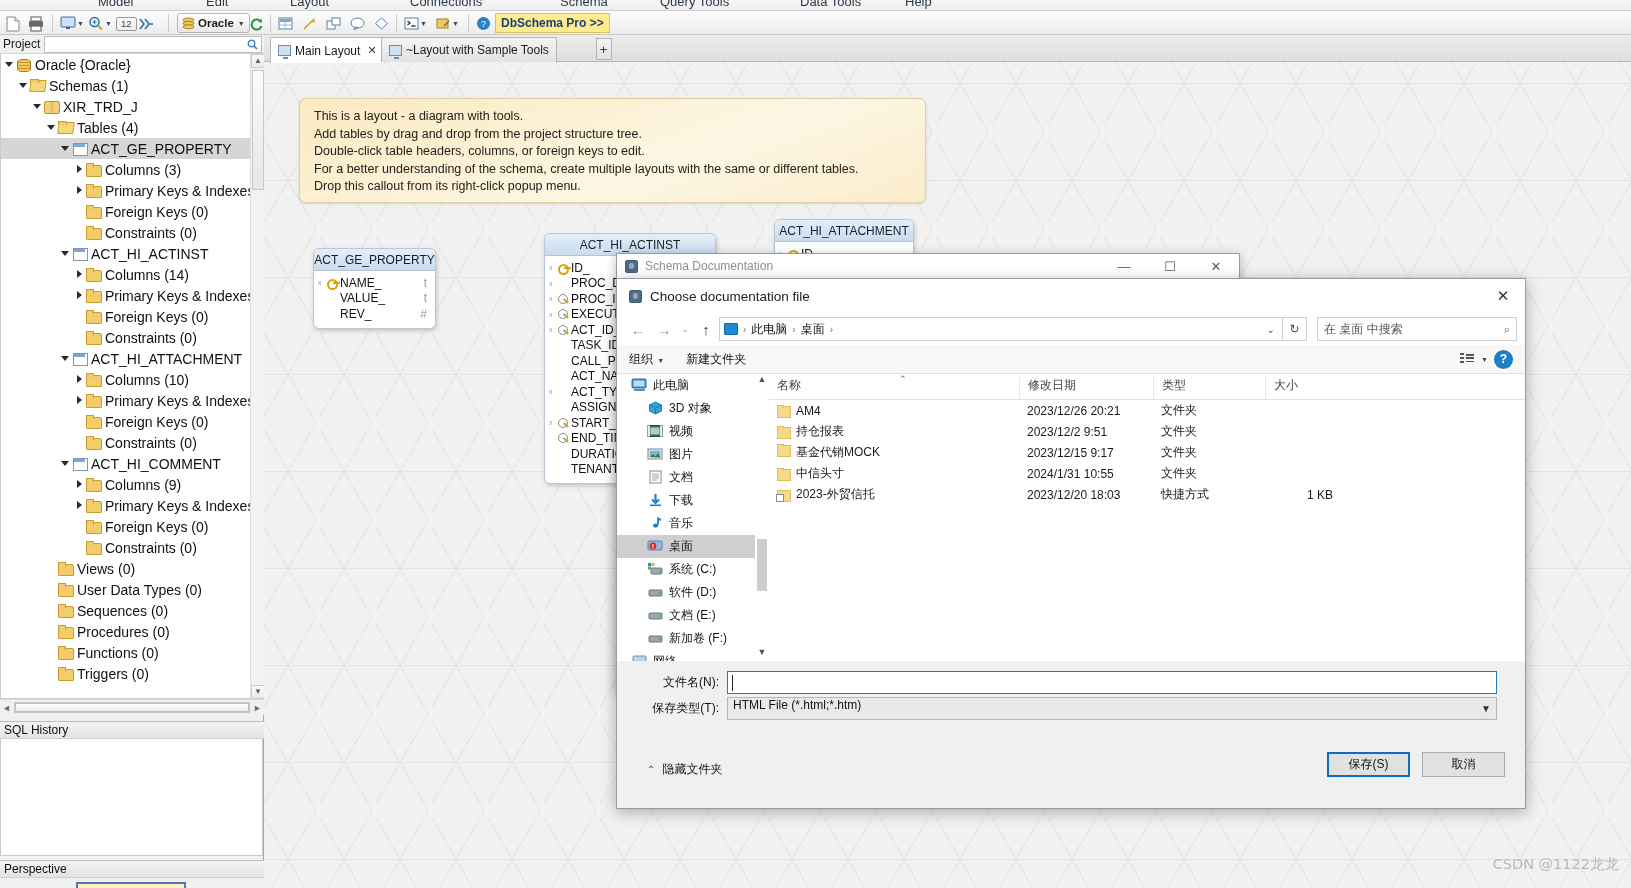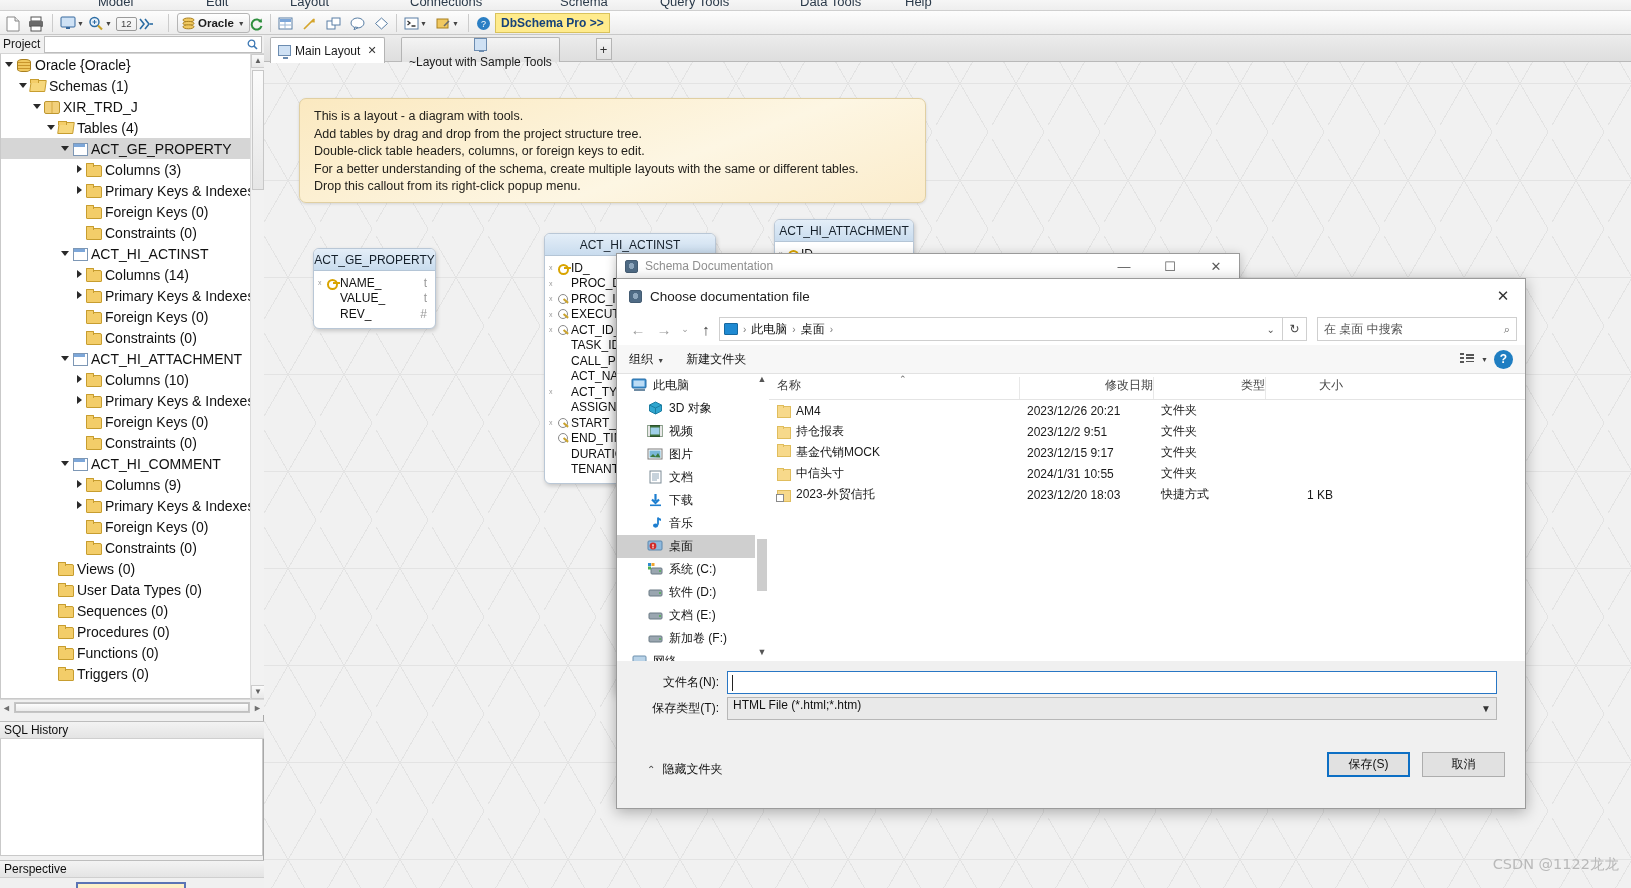--- a/index.html
+++ b/index.html
@@ -348,21 +348,21 @@
   .nvsplit .up { position:absolute; left:1px; top:0; width:12px; height:14px; font-size:9px; color:#555; text-align:center;}
   .nvsplit .dn { position:absolute; left:1px; bottom:0; width:12px; height:14px; font-size:9px; color:#555; text-align:center;}
   .nvsplit .th { position:absolute; left:2px; top:165px; width:10px; height:52px; background:#cdcdcd; }
 
   .filepane { position:absolute; left:152px; top:0; width:756px; height:287px; background:#ffffff; }
   .fp-head {
     height:26px; display:flex; align-items:flex-end; border-bottom:1px solid #e4e4e4;
     font-size:12px; color:#3f3f3f;
   }
   .fp-head .c { padding:0 0 5px 8px; position:relative; }
-  .fp-head .c + .c { border-left:1px solid #e8e8e8;text-align:right; }
+  .fp-head .c + .c { border-left:1px solid #e8e8e8; }
   .sortcaret { position:absolute; left:52%; top:-3px; font-size:9px; color:#666; }
   .frow { height:21px; display:flex; align-items:center; font-size:12px; color:#1a1a1a; }
   .frow .c { padding-left:8px; white-space:nowrap; }
   .ficon { width:13px; height:12px; margin-right:6px; position:relative; flex:0 0 13px; }
   .ficon.fold::before{content:"";position:absolute;left:0;top:1px;width:12px;height:10px;
     background:#f7d98b; border:1px solid #e0bd5d;}
   .ficon.fold::after{content:"";position:absolute;left:0;top:0;width:5px;height:2px;background:#f7d98b;border:1px solid #e0bd5d;border-bottom:none;}
   .ficon.lnk::before{content:"";position:absolute;left:0;top:1px;width:12px;height:10px;
     background:#f7d98b; border:1px solid #e0bd5d;}
   .ficon.lnk::after{content:"";position:absolute;left:-1px;bottom:-1px;width:6px;height:6px;
@@ -755,21 +755,21 @@
   <div class="canvas">
     <div class="hexbg"></div>
   </div>
 
   <div class="tabbar" id="tabbar">
       <div class="tab active" style="left: 6px;">
         <span class="moni"></span>
         <span>Main Layout</span>
         <span class="tclose">✕</span>
       </div>
-      <div class="tab inactive" style="left: 137px; flex-direction: column;">
+      <div class="tab inactive" style="left: 117px;">
         <span class="moni"></span>
         <span>~Layout with Sample Tools</span>
       </div>
       <div class="tabplus" style="left: 331.6px;">+</div>
     </div>
 
   <div class="callout" id="callout">
       <div>This is a layout - a diagram with tools.</div>
       <div>Add tables by drag and drop from the project structure tree.</div>
       <div>Double-click table headers, columns, or foreign keys to edit.</div>

